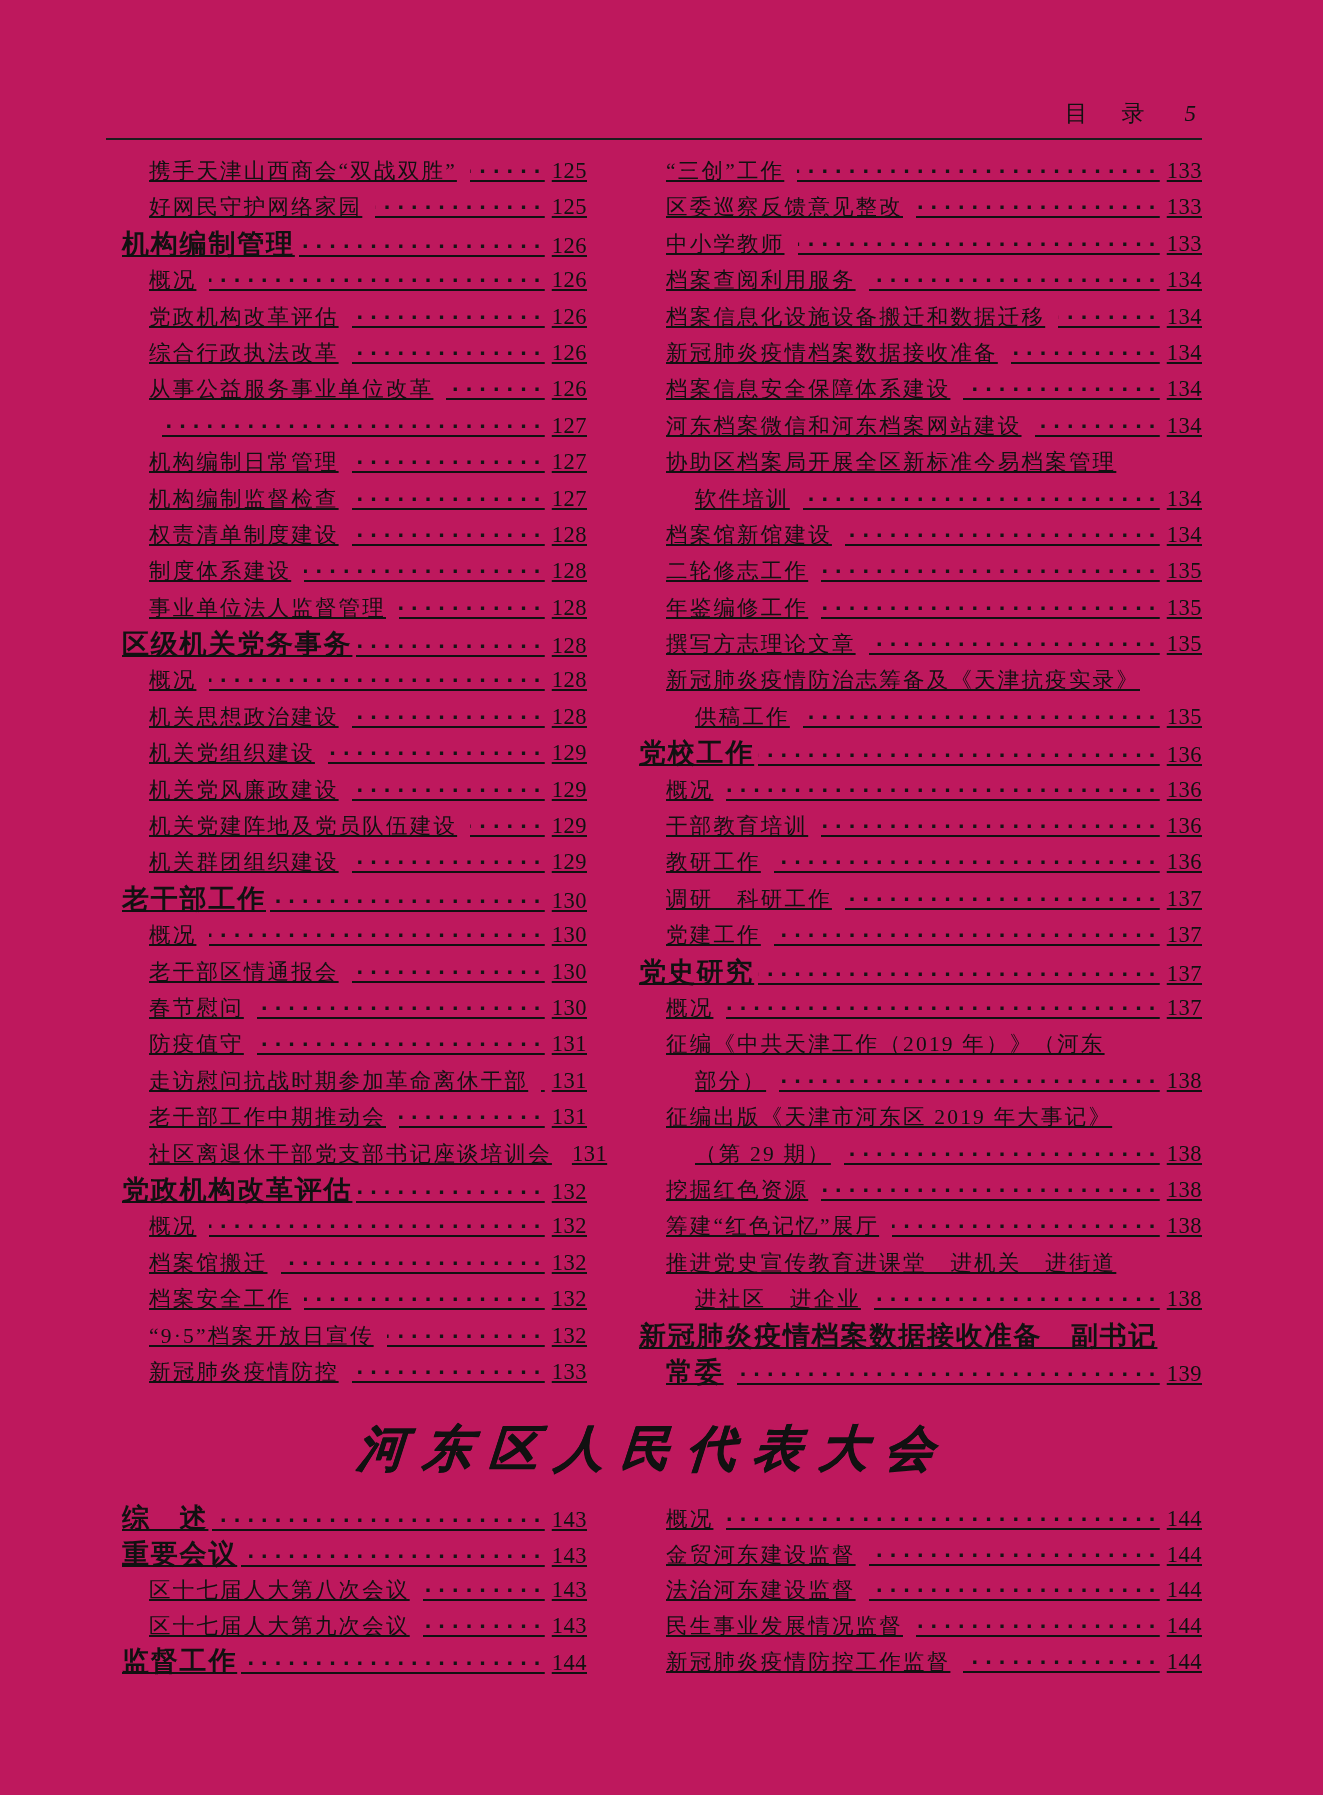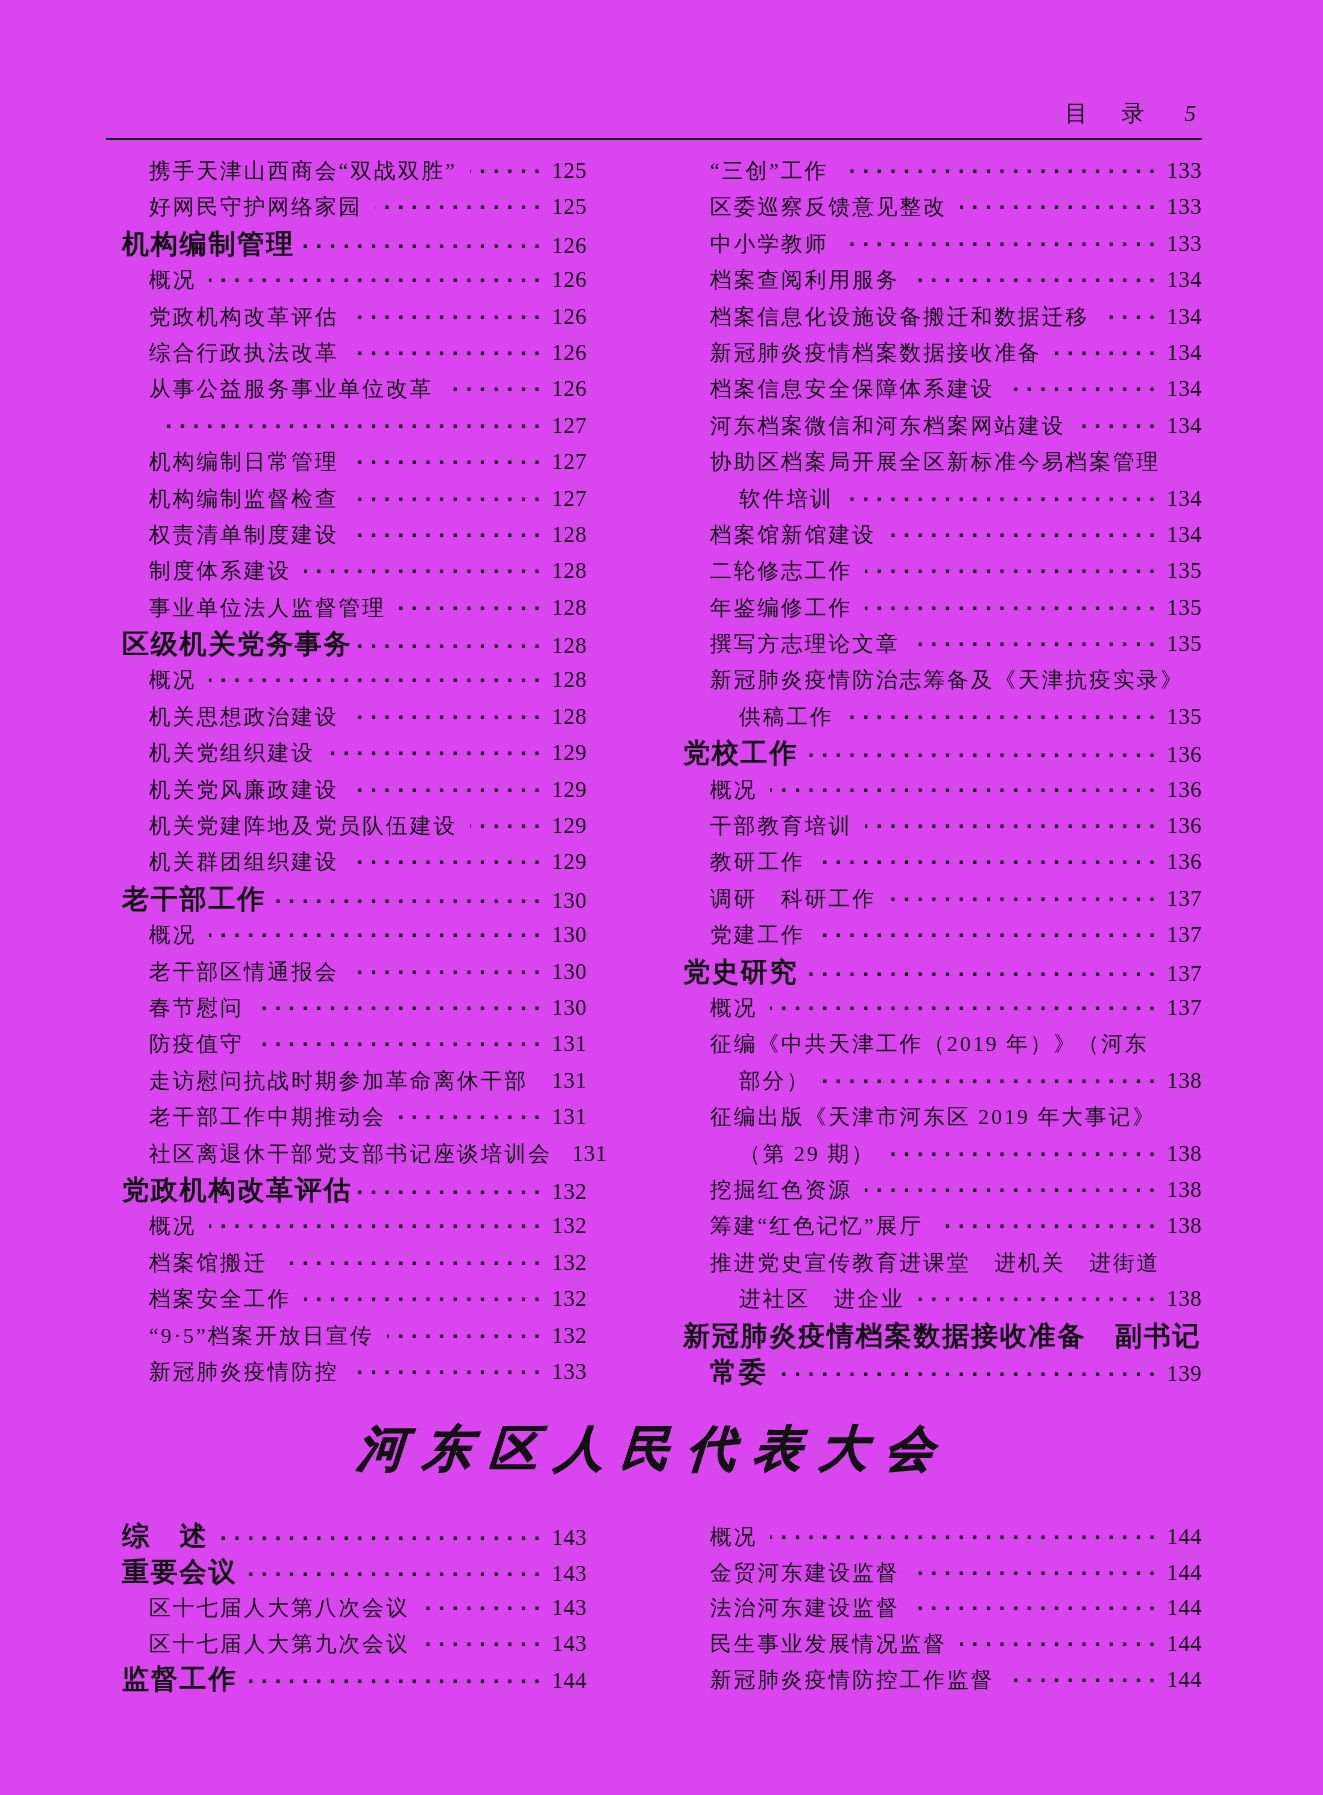--- a/index.html
+++ b/index.html
@@ -1,20 +1,20 @@
 <!DOCTYPE html>
 <html><head>
 <meta charset="utf-8">
 <style>
   html,body { margin:0; padding:0; background:#e8e8e8; }
   .page {
     position:relative;
     width:1323px; height:1795px;
     margin:0 auto;
-    background:#d946ef;
+    background:#be185d;
     box-sizing:border-box;
     padding:98px 121px 0 106px;
     font-family:"Liberation Serif","DejaVu Serif",serif;
     color:#111111;
     overflow:hidden;
   }
   
   .runhead {
     display:flex; justify-content:flex-end; align-items:baseline;
     font-size:23px; letter-spacing:2px;
@@ -24,25 +24,26 @@
   .runhead .rh-page { font-style:italic; margin-left:26px; font-size:23px; letter-spacing:0; }
   .headrule {
     margin-top:9px;
     border-top:2.5px solid #1c1c1c;
     height:0;
   }
   
   .toc {
     display:grid;
     grid-template-columns:465px 1fr;
-    column-gap:96px;
+    column-gap:52px;
     padding-left:16px;
+    text-decoration:underline;
   }
   .toc-top { margin-top:13px; }
-  .toc-bottom { margin-top:27px; }
+  .toc-bottom { margin-top:9px; }
   .col { min-width:0; }
   .row {
     display:flex; align-items:baseline;
     height:36.4px; line-height:36.4px;
     font-size:21.5px;
     white-space:nowrap;
   }
   .toc-bottom .row { height:35.6px; line-height:35.6px; }
   .row .t { letter-spacing:2.2px; }
   .row.b .t {

